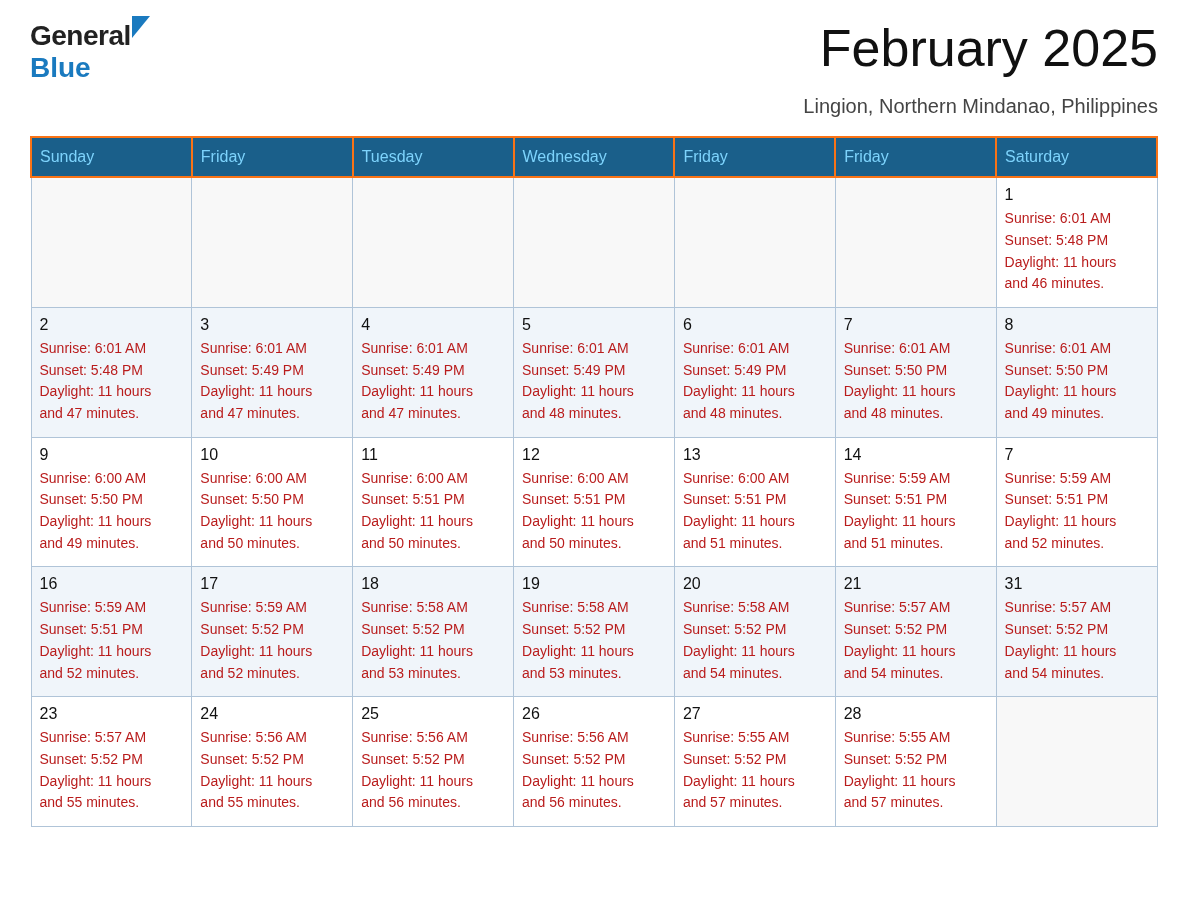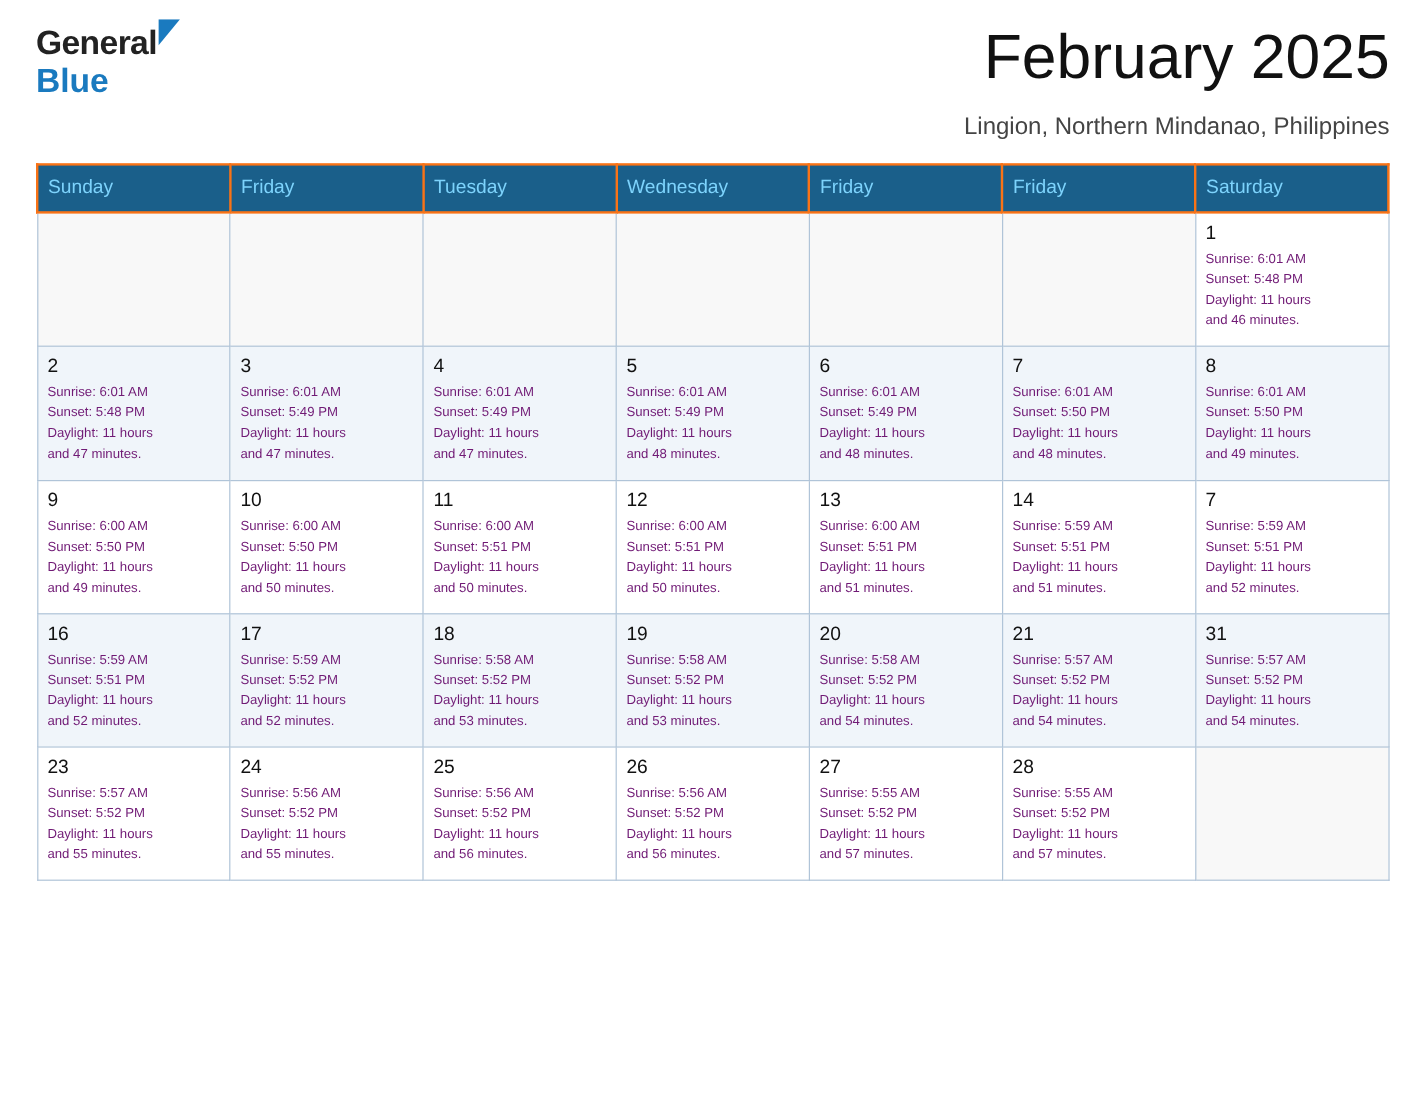--- a/index.html
+++ b/index.html
@@ -61,22 +61,22 @@
       background: #f8f8f8;
     }
     .day-number {
       font-size: 16px;
       font-weight: normal;
       color: #111;
       display: block;
       margin-bottom: 4px;
     }
     .day-info {
-      font-size: 11px;
-      color: #701a75;
+      font-size: 14px;
+      color: #b91c1c;
       line-height: 1.55;
     }
     tbody tr:nth-child(odd) td {
       background: #fff;
     }
     tbody tr:nth-child(even) td {
       background: #f0f5fa;
     }
     tbody tr td.empty-cell {
       background: #f8f8f8 !important;

